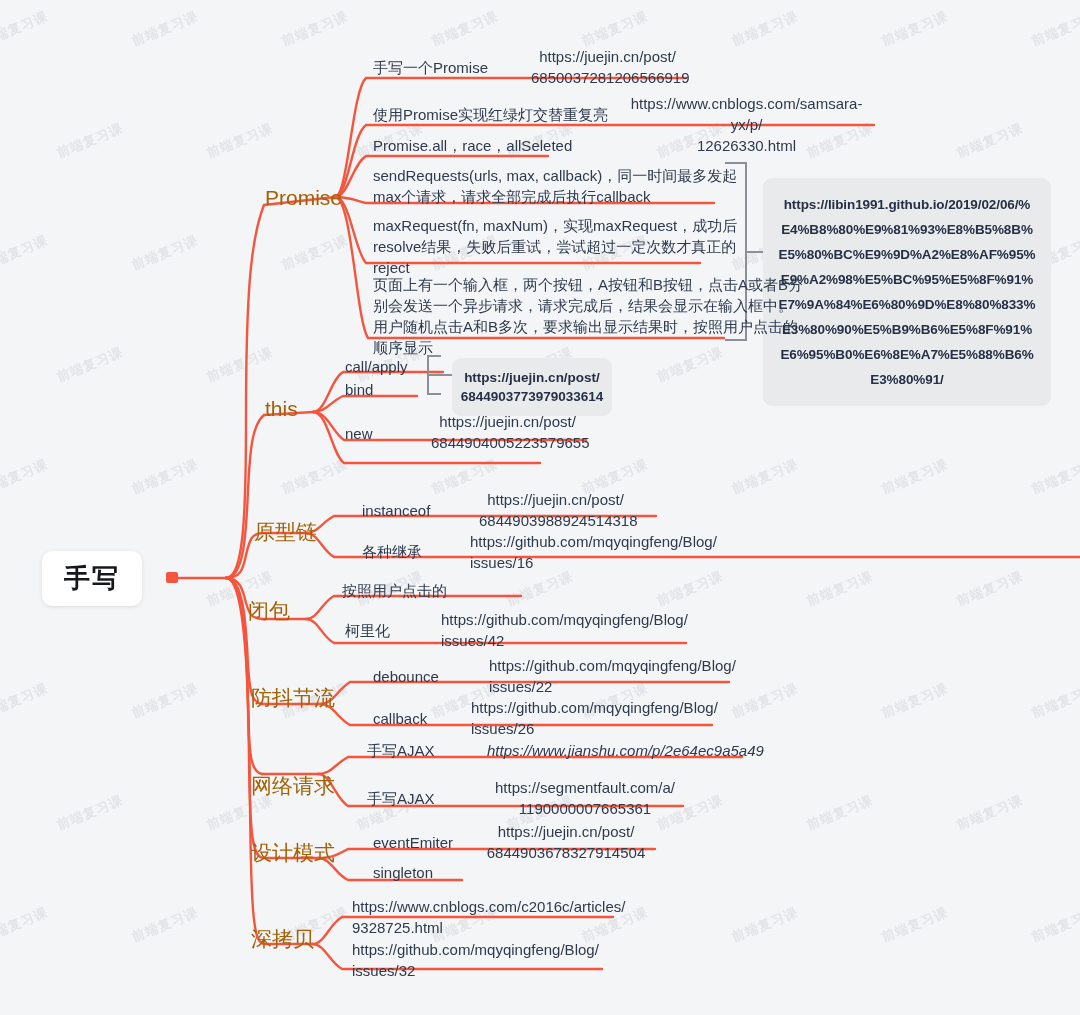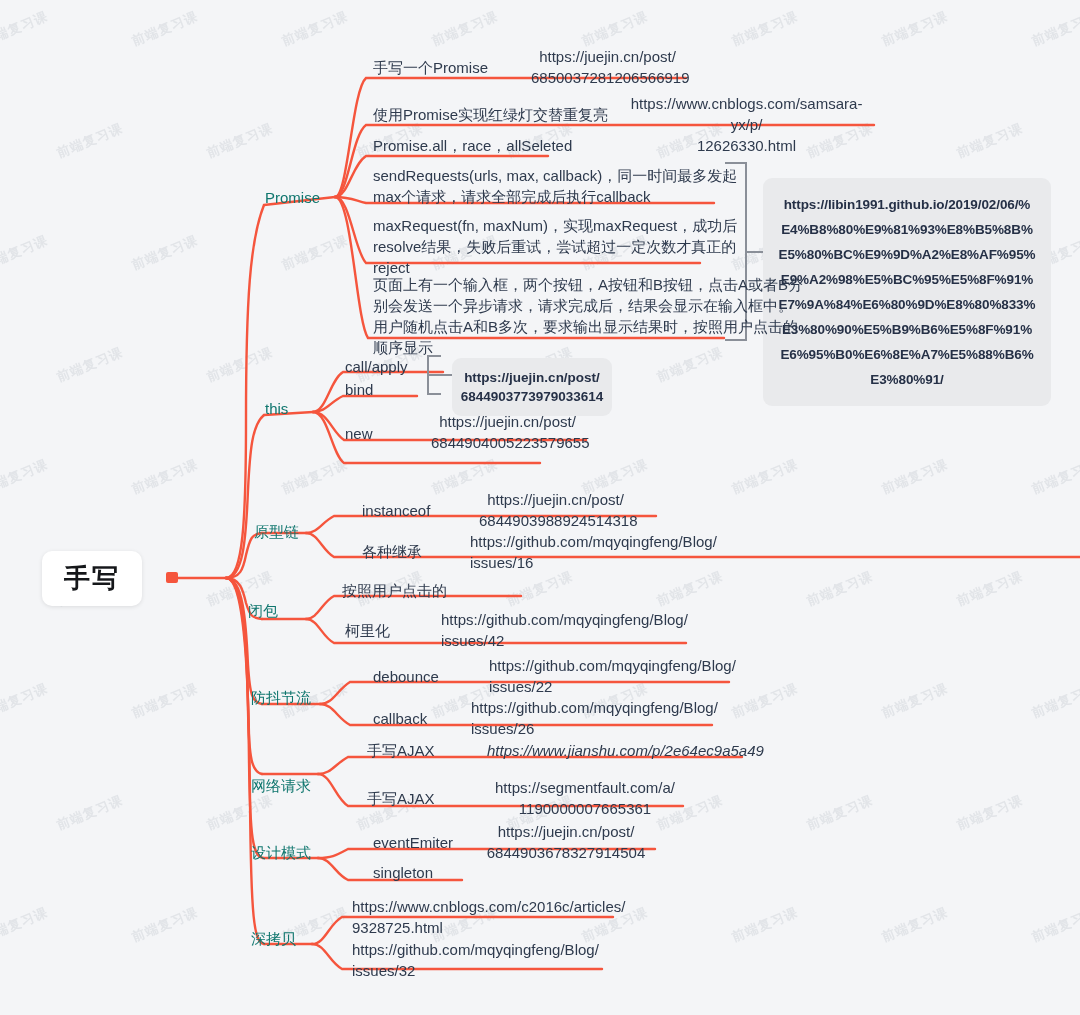--- a/index.html
+++ b/index.html
@@ -42,22 +42,22 @@
     color:#2e3a4d;
     font-size:15px;
     line-height:21px;
     white-space:pre;
     font-family:"Liberation Sans","DejaVu Sans",sans-serif;
   }
   .node.multi{white-space:pre-line;}
 
   .branch-label{
     position:absolute;
-    color:#0f766e;
-    font-size:15px;
+    color:#a16207;
+    font-size:21px;
     line-height:20px;
     white-space:nowrap;
     font-family:"Liberation Sans","DejaVu Sans",sans-serif;
   }
 
   
   #root-node{
     position:absolute;
     left:42px;top:551px;
     width:100px;height:55px;

